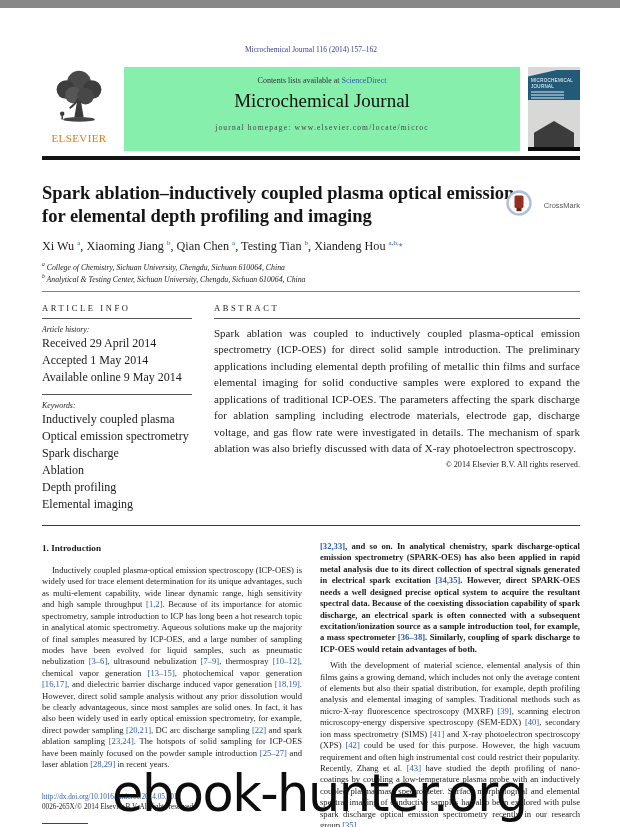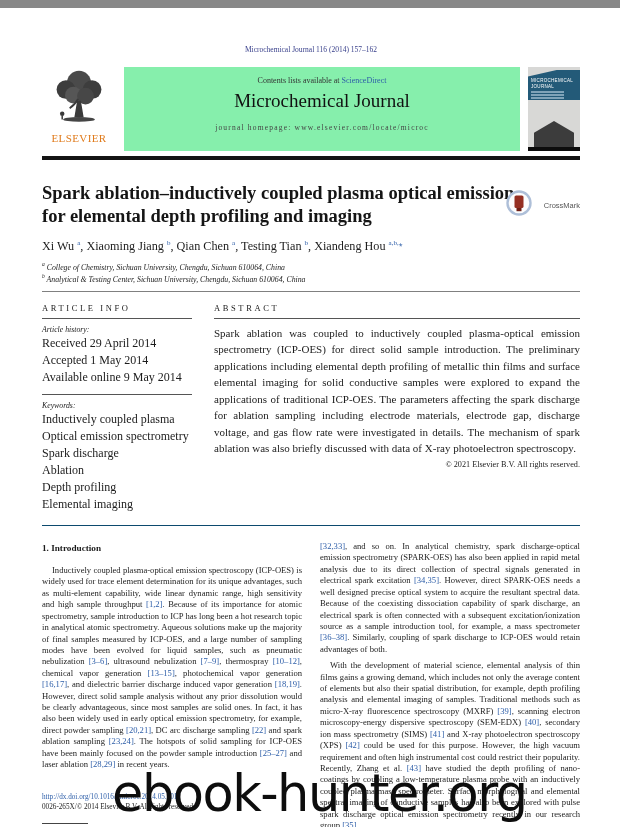--- a/index.html
+++ b/index.html
@@ -54,21 +54,21 @@
   .info-label { font-style:italic; font-size:7.8px; margin-bottom:1px; }
   .info-line { font-size:12px; line-height:1.42; }
   .abstract-text { font-size:11px; line-height:1.5; text-align:justify; }
   .copyright { text-align:right; font-size:8.2px; margin-top:3px; }
 
   
   .body-columns { display:flex; gap:18px; margin-top:15px; height:338px; overflow:hidden; }
   .col { flex:1 1 0; display:flex; flex-direction:column; }
   .section-heading { font-size:9.2px; font-weight:bold; margin:2px 0 12px; }
   .para { font-size:8.6px; line-height:1.33; text-align:justify; margin-bottom:5px; text-indent:10px; }
-  .para[data-indent="no"] { text-indent:0; }
+  .para[data-indent="no"] { text-indent:0;font-weight:bold; }
   .ref { color:var(--link,#2c5da8); }
 
   .footnote { margin-top:auto; font-size:11px; line-height:1.45; flex:none;text-align:center; }
   .fn-rule { width:46px; border-top:1px solid #444; margin-bottom:5px; }
   .fn-email { margin-top:2px; padding-left:5px; }
   .fn-email .em-label { font-style:italic; }
 
   
   .footer { position:absolute; left:42px; top:784px; font-size:7.2px; line-height:1.45; }
   .watermark {
@@ -182,21 +182,21 @@
             <div class="info-line">Spark discharge</div>
             <div class="info-line">Ablation</div>
             <div class="info-line">Depth profiling</div>
             <div class="info-line">Elemental imaging</div>
           </div>
       </div>
       <div class="info-right">
         <div class="col-heading">ABSTRACT</div>
         <div class="heading-rule"></div>
         <div class="abstract-text">Spark ablation was coupled to inductively coupled plasma-optical emission spectrometry (ICP-OES) for direct solid sample introduction. The preliminary applications including elemental depth profiling of metallic thin films and surface elemental imaging for solid conductive samples were explored to expand the applications of traditional ICP-OES. The parameters affecting the spark discharge for ablation sampling including electrode materials, electrode gap, discharge voltage, and gas flow rate were investigated in details. The mechanism of spark ablation was also briefly discussed with data of X-ray photoelectron spectroscopy.</div>
-        <div class="copyright">© 2021 Elsevier B.V. All rights reserved.</div>
+        <div class="copyright">© 2014 Elsevier B.V. All rights reserved.</div>
       </div>
     </div>
 
     <div class="body-columns">
       <div class="col">
         <div class="section-heading">1. Introduction</div>
         <div>
 
         <p class="para" data-indent="yes">Inductively coupled plasma-optical emission spectroscopy (ICP-OES) is widely used for trace element determination for its unique advantages, such as multi-element capability, wide linear dynamic range, high sensitivity and high sample throughput <span class="ref">[1,2]</span>. Because of its importance for atomic spectrometry, sample introduction to ICP has long been a hot research topic in analytical atomic spectrometry. Aqueous solutions make up the majority of final samples measured by ICP-OES, and a large number of sampling modes have been evolved for liquid samples, such as pneumatic nebulization <span class="ref">[3–6]</span>, ultrasound nebulization <span class="ref">[7–9]</span>, thermospray <span class="ref">[10–12]</span>, chemical vapor generation <span class="ref">[13–15]</span>, photochemical vapor generation <span class="ref">[16,17]</span>, and dielectric barrier discharge induced vapor generation <span class="ref">[18,19]</span>. However, direct solid sample analysis without any prior dissolution would be clearly advantageous, since most samples are solid ones. In fact, it has also been widely used in early optical emission spectrometry, for example, direct powder sampling <span class="ref">[20,21]</span>, DC arc discharge sampling <span class="ref">[22]</span> and spark ablation sampling <span class="ref">[23,24]</span>. The hotspots of solid sampling for ICP-OES have been mainly focused on the powder sample introduction <span class="ref">[25–27]</span> and laser ablation <span class="ref">[28,29]</span> in recent years.</p>
           </div>

